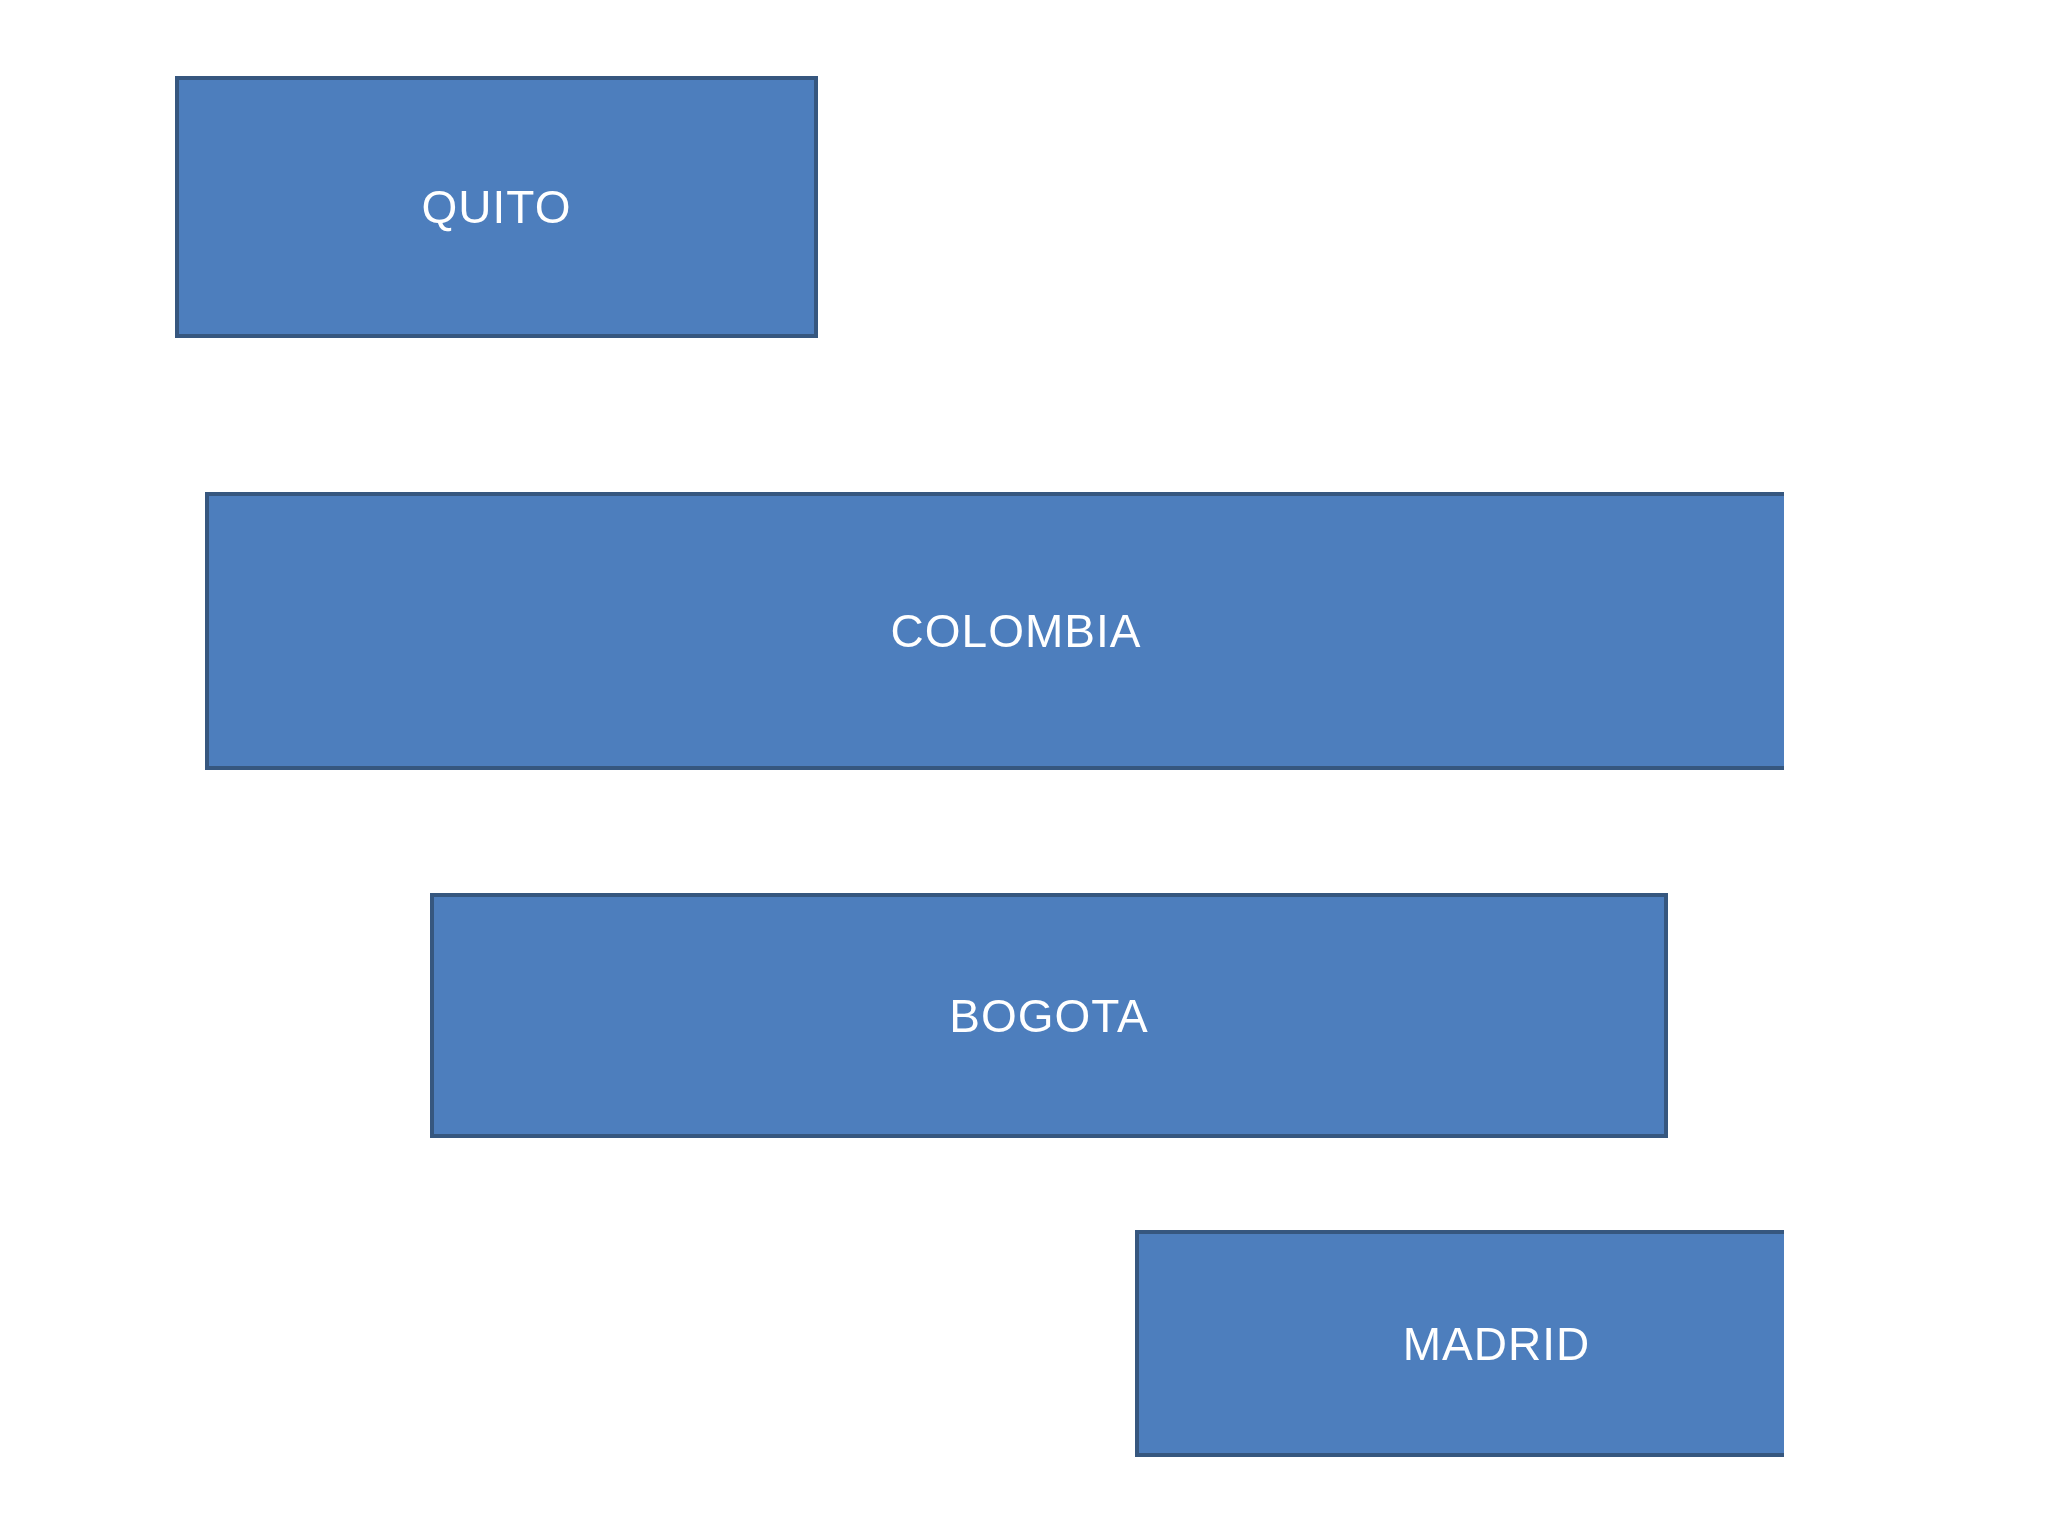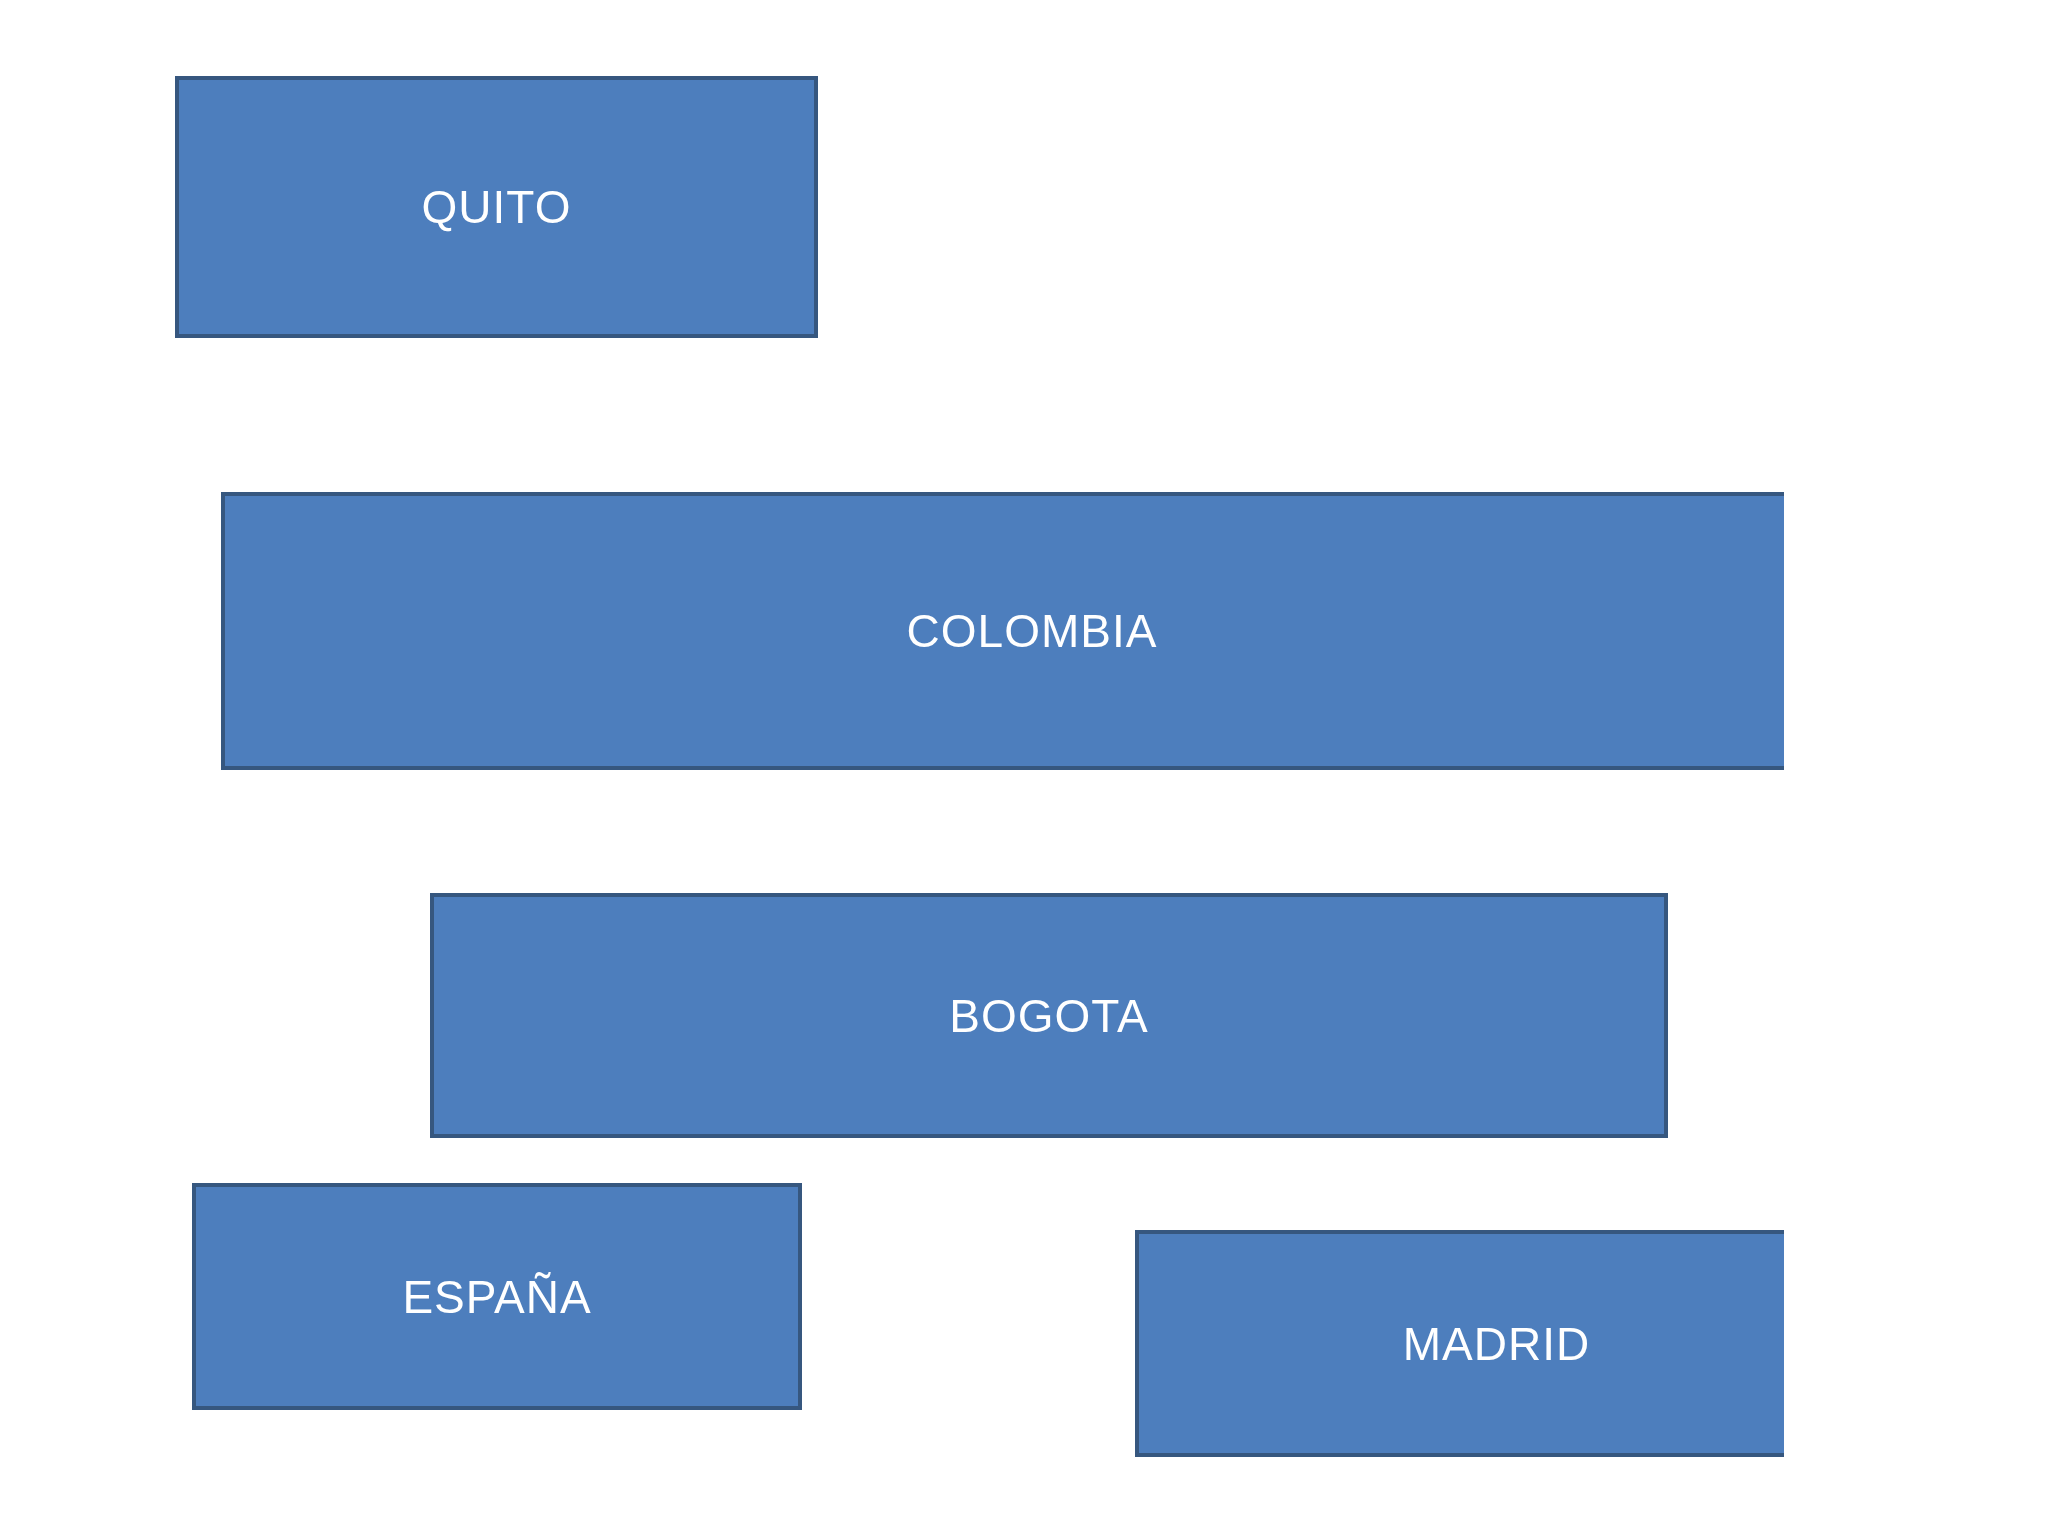--- a/index.html
+++ b/index.html
@@ -29,21 +29,21 @@
     color: var(--label-color, #ffffff);
     font-size: 46px;
     font-weight: 400;
     letter-spacing: 1px;
     white-space: nowrap;
     user-select: none;
   }
   
   .box-quito    { left: 175px;  top: 76px;   width: 643px;  height: 262px; }
   .box-ecuador  { left: 990px;  top: 62px;   width: 724px;  height: 291px; }
-  .box-colombia { left: 205px;  top: 492px;  width: 1622px; height: 278px; margin-left: 16px; }
+  .box-colombia { left: 205px;  top: 492px;  width: 1622px; height: 278px; }
   .box-bogota   { left: 430px;  top: 893px;  width: 1238px; height: 245px; }
   .box-espana   { left: 192px;  top: 1183px; width: 610px;  height: 227px; }
   .box-madrid   { left: 1135px; top: 1230px; width: 723px;  height: 227px; }
 </style>
 </head>
 <body>
 
 <div class="stage">
 
   <div class="box box-quito">
@@ -52,21 +52,18 @@
 
 
   <div class="box box-colombia">
     <span class="box-label">COLOMBIA</span>
   </div>
 
   <div class="box box-bogota">
     <span class="box-label">BOGOTA</span>
   </div>
 
-  <div class="box box-espana">
-    <span class="box-label">ESPAÑA</span>
-  </div>
 
   <div class="box box-madrid">
     <span class="box-label">MADRID</span>
   </div>
 
 </div>
 
 </body></html>

